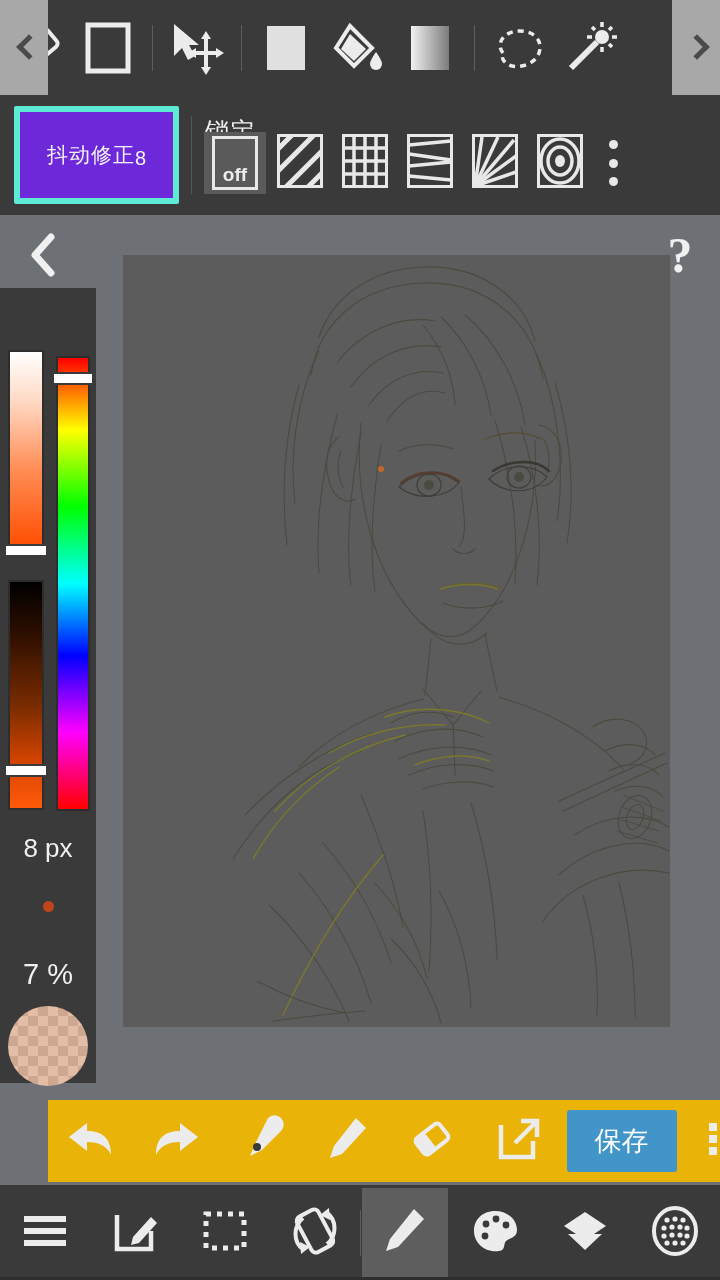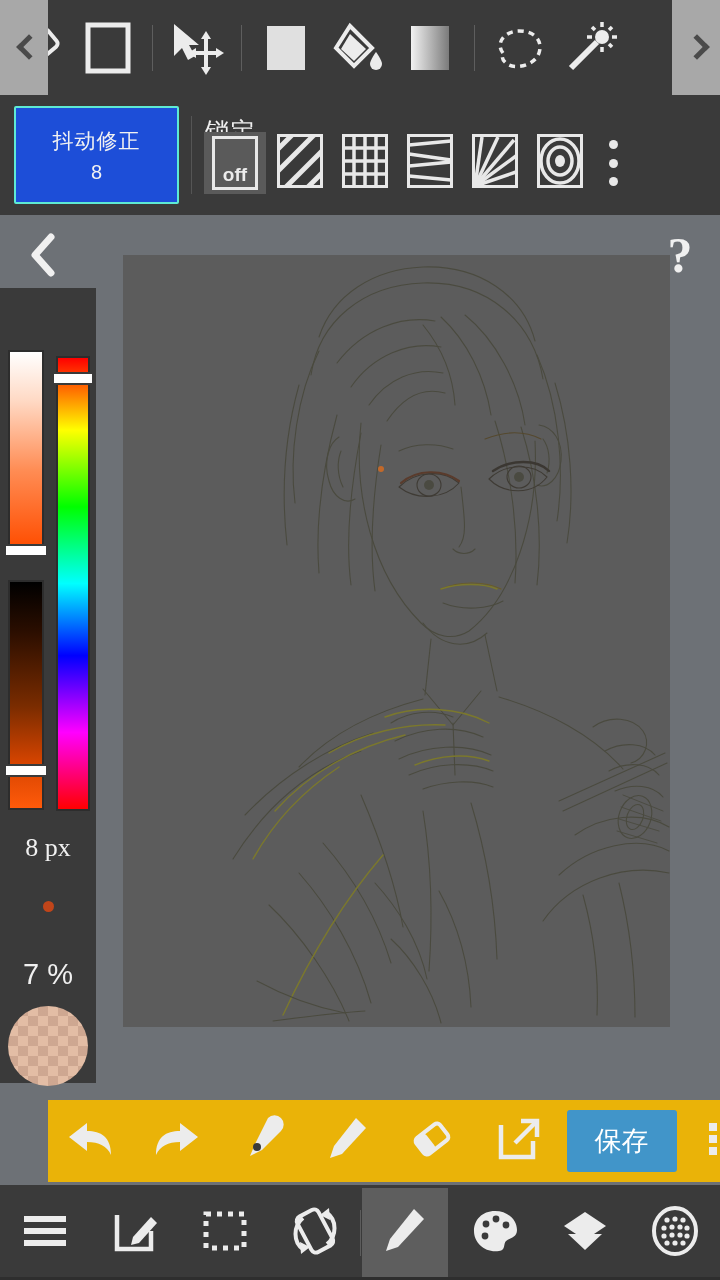--- a/index.html
+++ b/index.html
@@ -38,23 +38,23 @@
   }
   .tool svg { display:block; }
   .vdiv { width:1px; height:46px; background:#5e5e5e; flex:none; margin:0 8px; }
 
   
   .toolbar-second {
     position:absolute; left:0; top:95px; width:720px; height:120px;
     background:#3a3a3a; display:flex; align-items:center;
   }
   .jitter-box {
-    margin-left:14px; width:165px; height:98px; background:#1d4ed8;
-    border:2px solid #5eead4; border-radius:2px;
-    display:flex; flex-direction:column; align-items:center; justify-content:center;
+    margin-left:14px; width:165px; height:98px; background:#6d28d9;
+    border:6px solid #5eead4; border-radius:2px;
+    display:flex; align-items:center; justify-content:center;
     color:#f2f2f2;
   }
   .jitter-title { font-size:21px; letter-spacing:1px; }
   .jitter-val { font-size:20px; margin-top:6px; }
   .thin-div { width:1px; height:78px; background:#555; margin:0 12px; }
 
   .lock-group { position:relative; flex:1; height:120px; }
   .lock-label {
     position:absolute; left:1px; top:20px; font-size:25px; color:#f0f0f0;
   }
@@ -115,21 +115,21 @@
   .handle {
     position:absolute; height:13px; background:#ffffff;
     border:2px solid #3a3a3a; border-radius:2px;
   }
   .h-sat { left:4px;  top:194px; width:44px; }
   .h-val { left:4px;  top:414px; width:44px; }
   .h-hue { left:52px; top:22px;  width:42px; }
 
   .size-label {
     position:absolute; left:0; top:545px; width:96px; text-align:center;
-    color:#f0f0f0; font-size:26px;font-family:Liberation Serif, serif;
+    color:#f0f0f0; font-size:26px;
   }
   .size-dot-zone {
     position:absolute; left:0; top:598px; width:96px; height:40px;
     display:flex; align-items:center; justify-content:center;
   }
   .size-dot { width:11px; height:11px; border-radius:50%; background:#c0451a; }
   .opacity-label {
     position:absolute; left:0; top:670px; width:96px; text-align:center;
     color:#f0f0f0; font-size:29px;
   }

